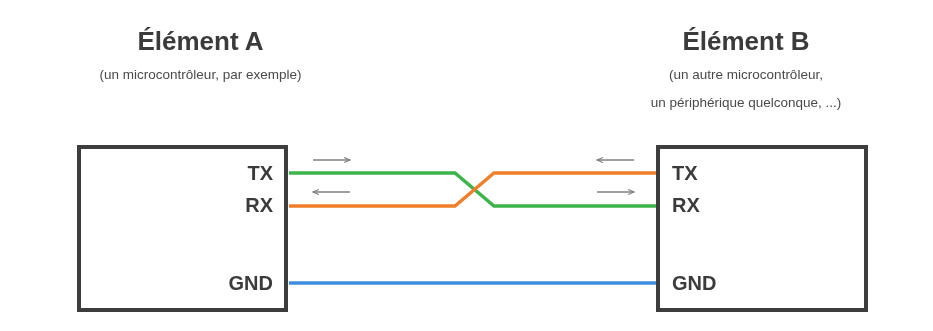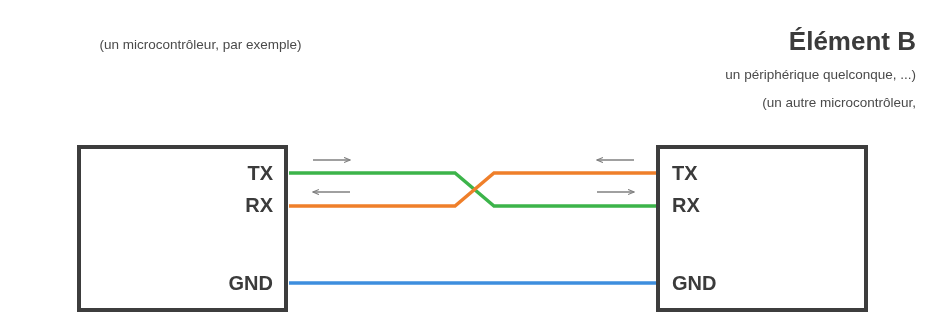--- a/index.html
+++ b/index.html
@@ -39,24 +39,23 @@
     line-height: 19px;
     color: #4a4a4a;
   }
   #heading-a {
     left: 48px;
     top: 26px;
     width: 305px;
   }
   #heading-a .heading-sub { margin-top: 9px; text-align: center; }
   #heading-b {
-    left: 608px;
+    left: 592px;
     top: 26px;
     width: 308px;
-    text-align: right;
   }
   #heading-b .heading-sub { margin-top: 9px; }
 
   
   .device-box {
     position: absolute;
     border: 4px solid #3d3d3d;
     background: #ffffff;
     box-sizing: border-box;
   }
@@ -98,27 +97,28 @@
     height: 331px;
     pointer-events: none;
   }
 </style>
 </head>
 <body style="background: rgb(255, 255, 255);">
 
 <div id="canvas">
 
   <div class="heading-block" id="heading-a">
+    <div class="heading-title">Élément A</div>
     <div class="heading-sub">(un microcontrôleur, par exemple)</div>
   </div>
 
   <div class="heading-block" id="heading-b">
     <div class="heading-title">Élément B</div>
+    <div class="heading-sub">(un autre microcontrôleur,</div>
     <div class="heading-sub">un périphérique quelconque, ...)</div>
-    <div class="heading-sub">(un autre microcontrôleur,</div>
   </div>
 
   <div class="device-box" id="box-a" style="border-color: rgb(61, 61, 61);"></div>
   <div class="device-box" id="box-b" style="border-color: rgb(61, 61, 61);"></div>
 
   <div class="pin-label right-align" style="left:128px; top:163px; width:145px;">TX</div>
   <div class="pin-label right-align" style="left:128px; top:195px; width:145px;">RX</div>
   <div class="pin-label right-align" style="left:128px; top:273px; width:145px;">GND</div>
 
   <div class="pin-label left-align" style="left:672px; top:163px; width:150px;">TX</div>

